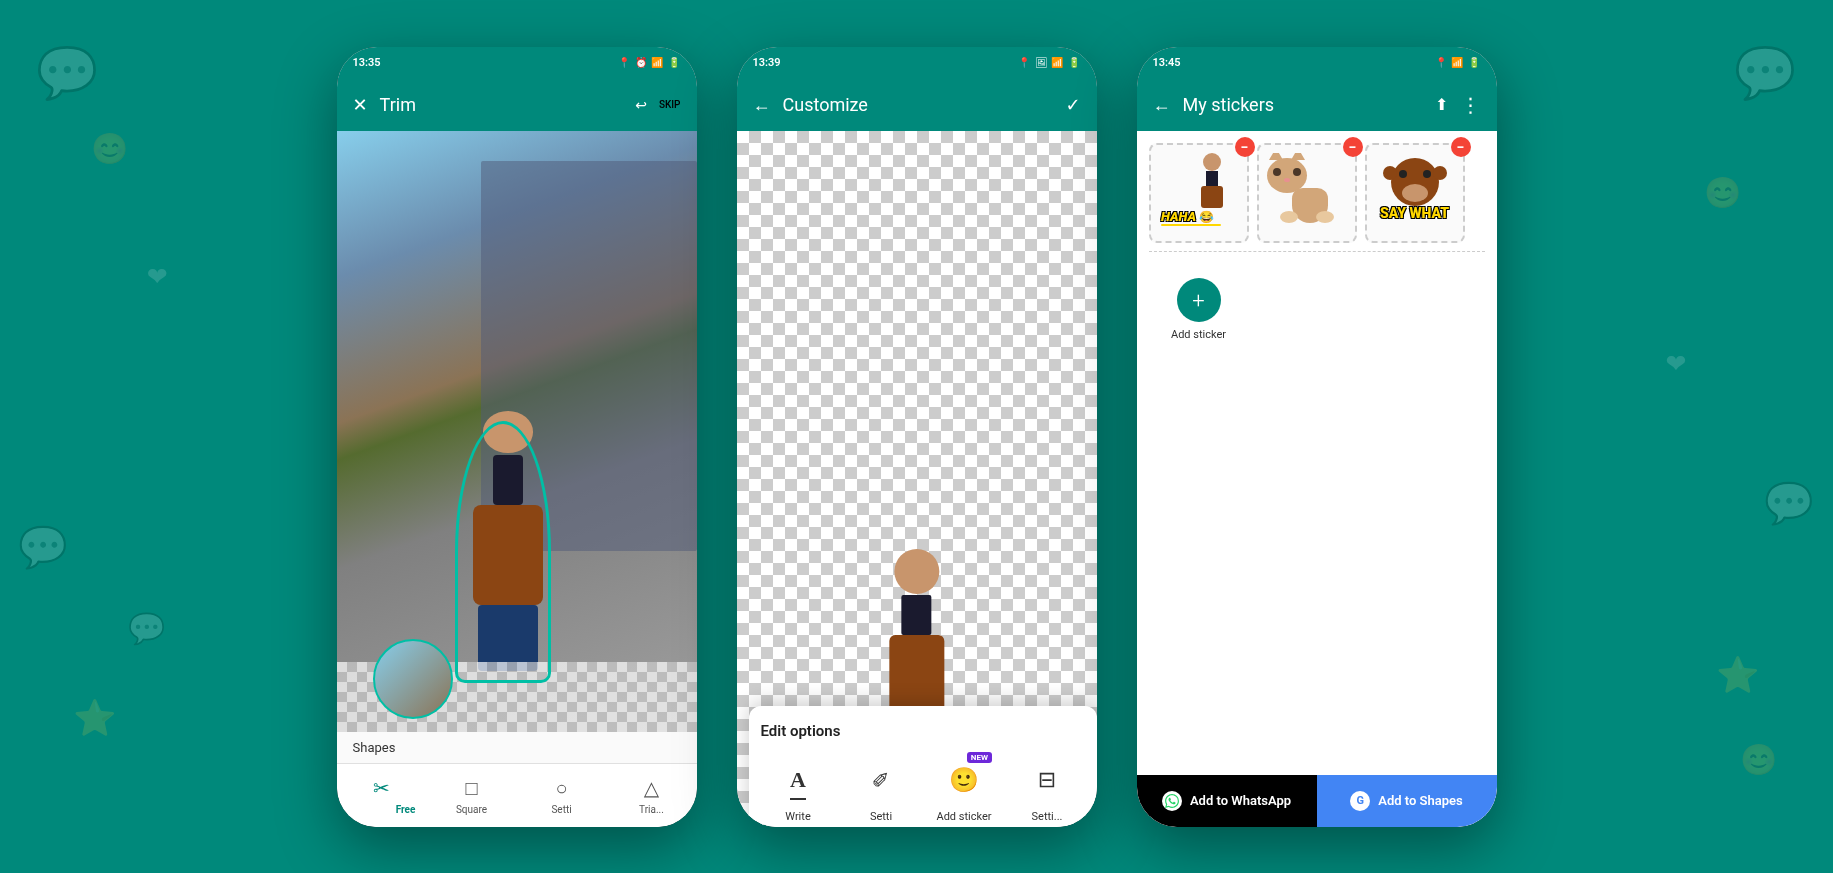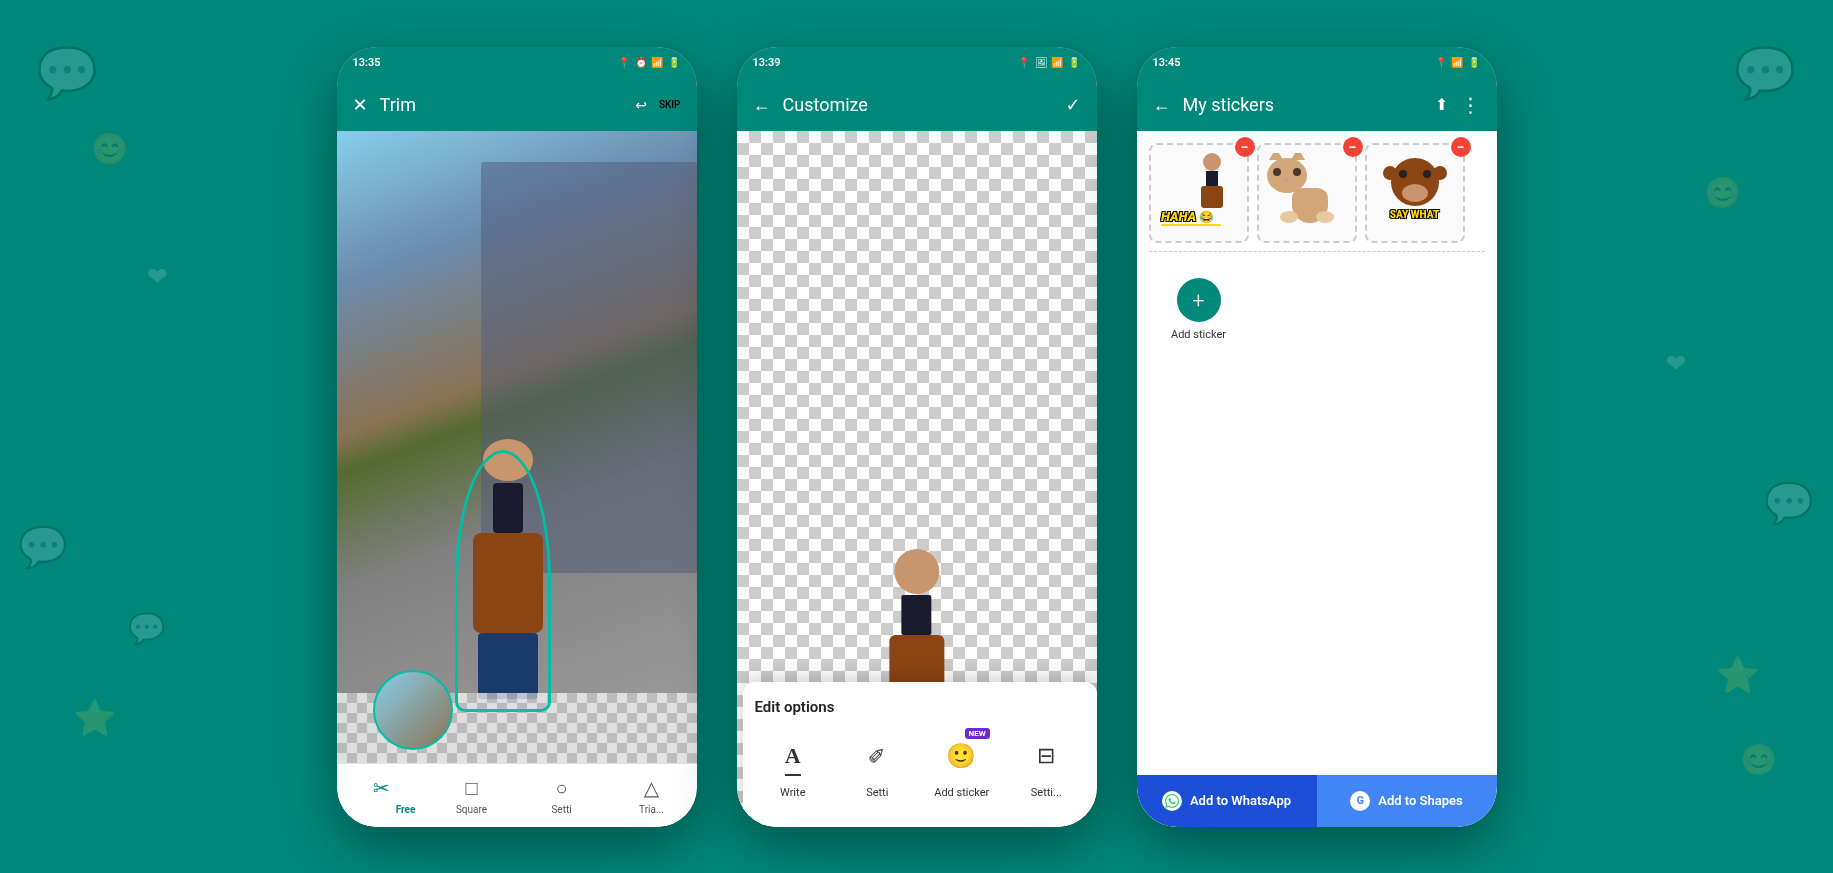--- a/index.html
+++ b/index.html
@@ -326,21 +326,21 @@
     }
 
     
     .bottom-buttons {
       display: flex;
       height: 52px;
       flex-shrink: 0;
     }
     .btn-whatsapp {
       flex: 1;
-      background: #1d4ed8;
+      background: #000000;
       display: flex;
       align-items: center;
       justify-content: center;
       gap: 8px;
       color: #fff;
       font-size: 13px;
       font-weight: 600;
     }
     .btn-gboard {
       flex: 1;
@@ -459,20 +459,23 @@
           </div>
 
           <div class="checker-bottom" style="position:absolute;bottom:0;left:0;right:0;height:70px;opacity:0.7;"></div>
 
           <div style="position:absolute;bottom:8%;left:33%;width:96px;height:262px;border:3px solid #00BFA5;border-radius:50% 50% 10px 10px;pointer-events:none;"></div>
 
           <div style="position:absolute;bottom:2%;left:10%;width:80px;height:80px;border-radius:50%;overflow:hidden;background:linear-gradient(135deg,#87CEEB,#8B7355);border:2px solid #00BFA5;"></div>
         </div>
       </div>
 
+      <div class="shapes-label">
+        <span>Shapes</span>
+      </div>
 
       <div class="bottom-tools">
         <div class="tool-item">
           <span class="tool-icon active">✂</span>
           <span class="tool-label active">Free</span>
         </div>
         <div class="tool-item">
           <span class="tool-icon">□</span>
           <span class="tool-label">Square</span>
         </div>
@@ -519,21 +522,21 @@
             </div>
 
             <div style="position:relative;text-align:left;margin-left:-10px;">
               <span style="font-size:32px;font-weight:900;color:#FFD700;text-shadow:-2px -2px 0 #000,2px -2px 0 #000,-2px 2px 0 #000,2px 2px 0 #000;font-style:italic;letter-spacing:2px;">HAHA</span>
               <span style="font-size:28px;position:relative;top:-4px;">😂</span>
             </div>
             <div style="height:4px;background:#FFD700;border-radius:2px;width:110%;margin-top:2px;"></div>
           </div>
         </div>
 
-        <div style="position:absolute;bottom:0;left:6px;right:0;background:#fff;border-radius:12px 12px 0 0;padding:16px 12px 28px;box-shadow:0 -4px 20px rgba(0,0,0,0.2);z-index:10;">
+        <div style="position:absolute;bottom:0;left:12px;right:0;background:#fff;border-radius:12px 12px 0 0;padding:16px 12px 4px;box-shadow:0 -4px 20px rgba(0,0,0,0.2);z-index:10;">
           <div class="edit-options-title">Edit options</div>
           <div class="edit-options-row">
 
             <div class="edit-option-item">
               <div class="edit-option-icon-wrap">
                 <span style="font-size:22px;color:#333;font-weight:700;font-family:serif;">A</span>
                 <div style="position:absolute;bottom:4px;left:50%;transform:translateX(-50%);width:16px;height:2px;background:#333;"></div>
               </div>
               <span class="edit-option-label">Write</span>
             </div>
@@ -640,21 +643,21 @@
                   <div style="position:absolute;top:8px;left:-8px;width:14px;height:14px;background:#8B4513;border-radius:50%;"></div>
                   <div style="position:absolute;top:8px;right:-8px;width:14px;height:14px;background:#8B4513;border-radius:50%;"></div>
 
                   <div style="position:absolute;bottom:4px;left:50%;transform:translateX(-50%);width:26px;height:18px;background:#c8956c;border-radius:50%;"></div>
 
                   <div style="position:absolute;top:12px;left:8px;width:8px;height:8px;background:#222;border-radius:50%;"></div>
                   <div style="position:absolute;top:12px;right:8px;width:8px;height:8px;background:#222;border-radius:50%;"></div>
                 </div>
 
                 <div style="position:absolute;bottom:2px;left:0;right:0;text-align:center;">
-                  <span style="font-size:10px;font-weight:900;color:#FFD700;text-shadow:-1px -1px 0 #000,1px -1px 0 #000,-1px 1px 0 #000,1px 1px 0 #000;">SAY WHAT</span>
+                  <span style="font-size:14px;font-weight:900;color:#FFD700;text-shadow:-1px -1px 0 #000,1px -1px 0 #000,-1px 1px 0 #000,1px 1px 0 #000;">SAY WHAT</span>
                 </div>
               </div>
             </div>
           </div>
 
           <div style="width:100%;display:flex;gap:8px;align-items:center;">
             <div style="flex:1;border-top:1px dashed #ccc;"></div>
           </div>
 
           <div class="add-sticker-btn">

